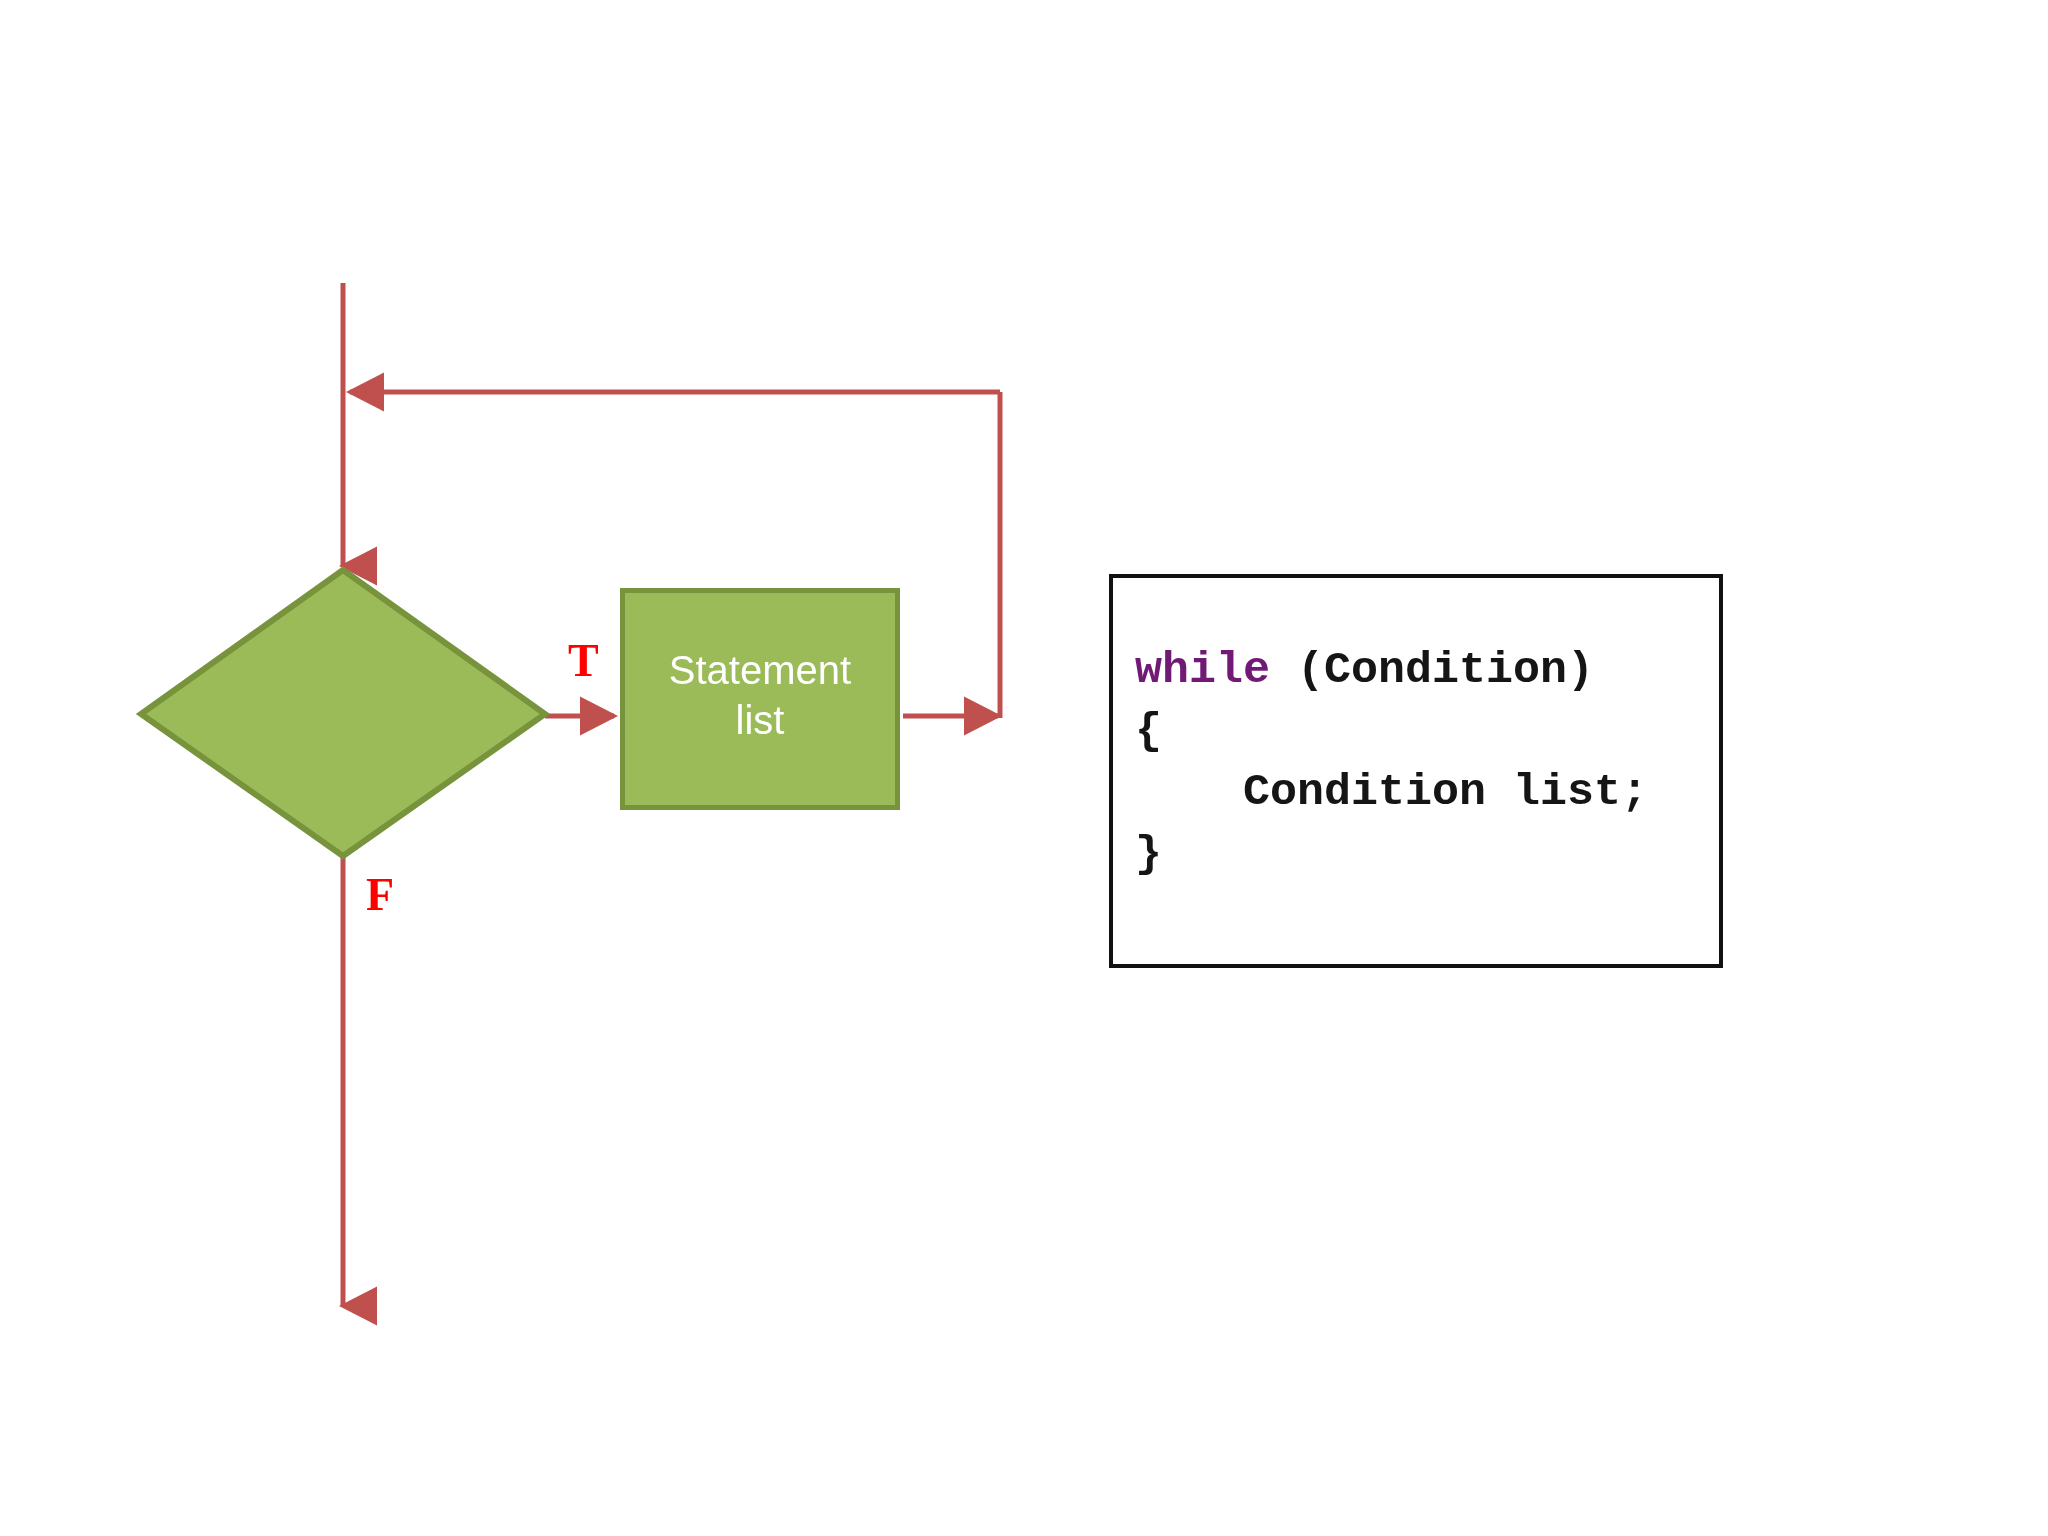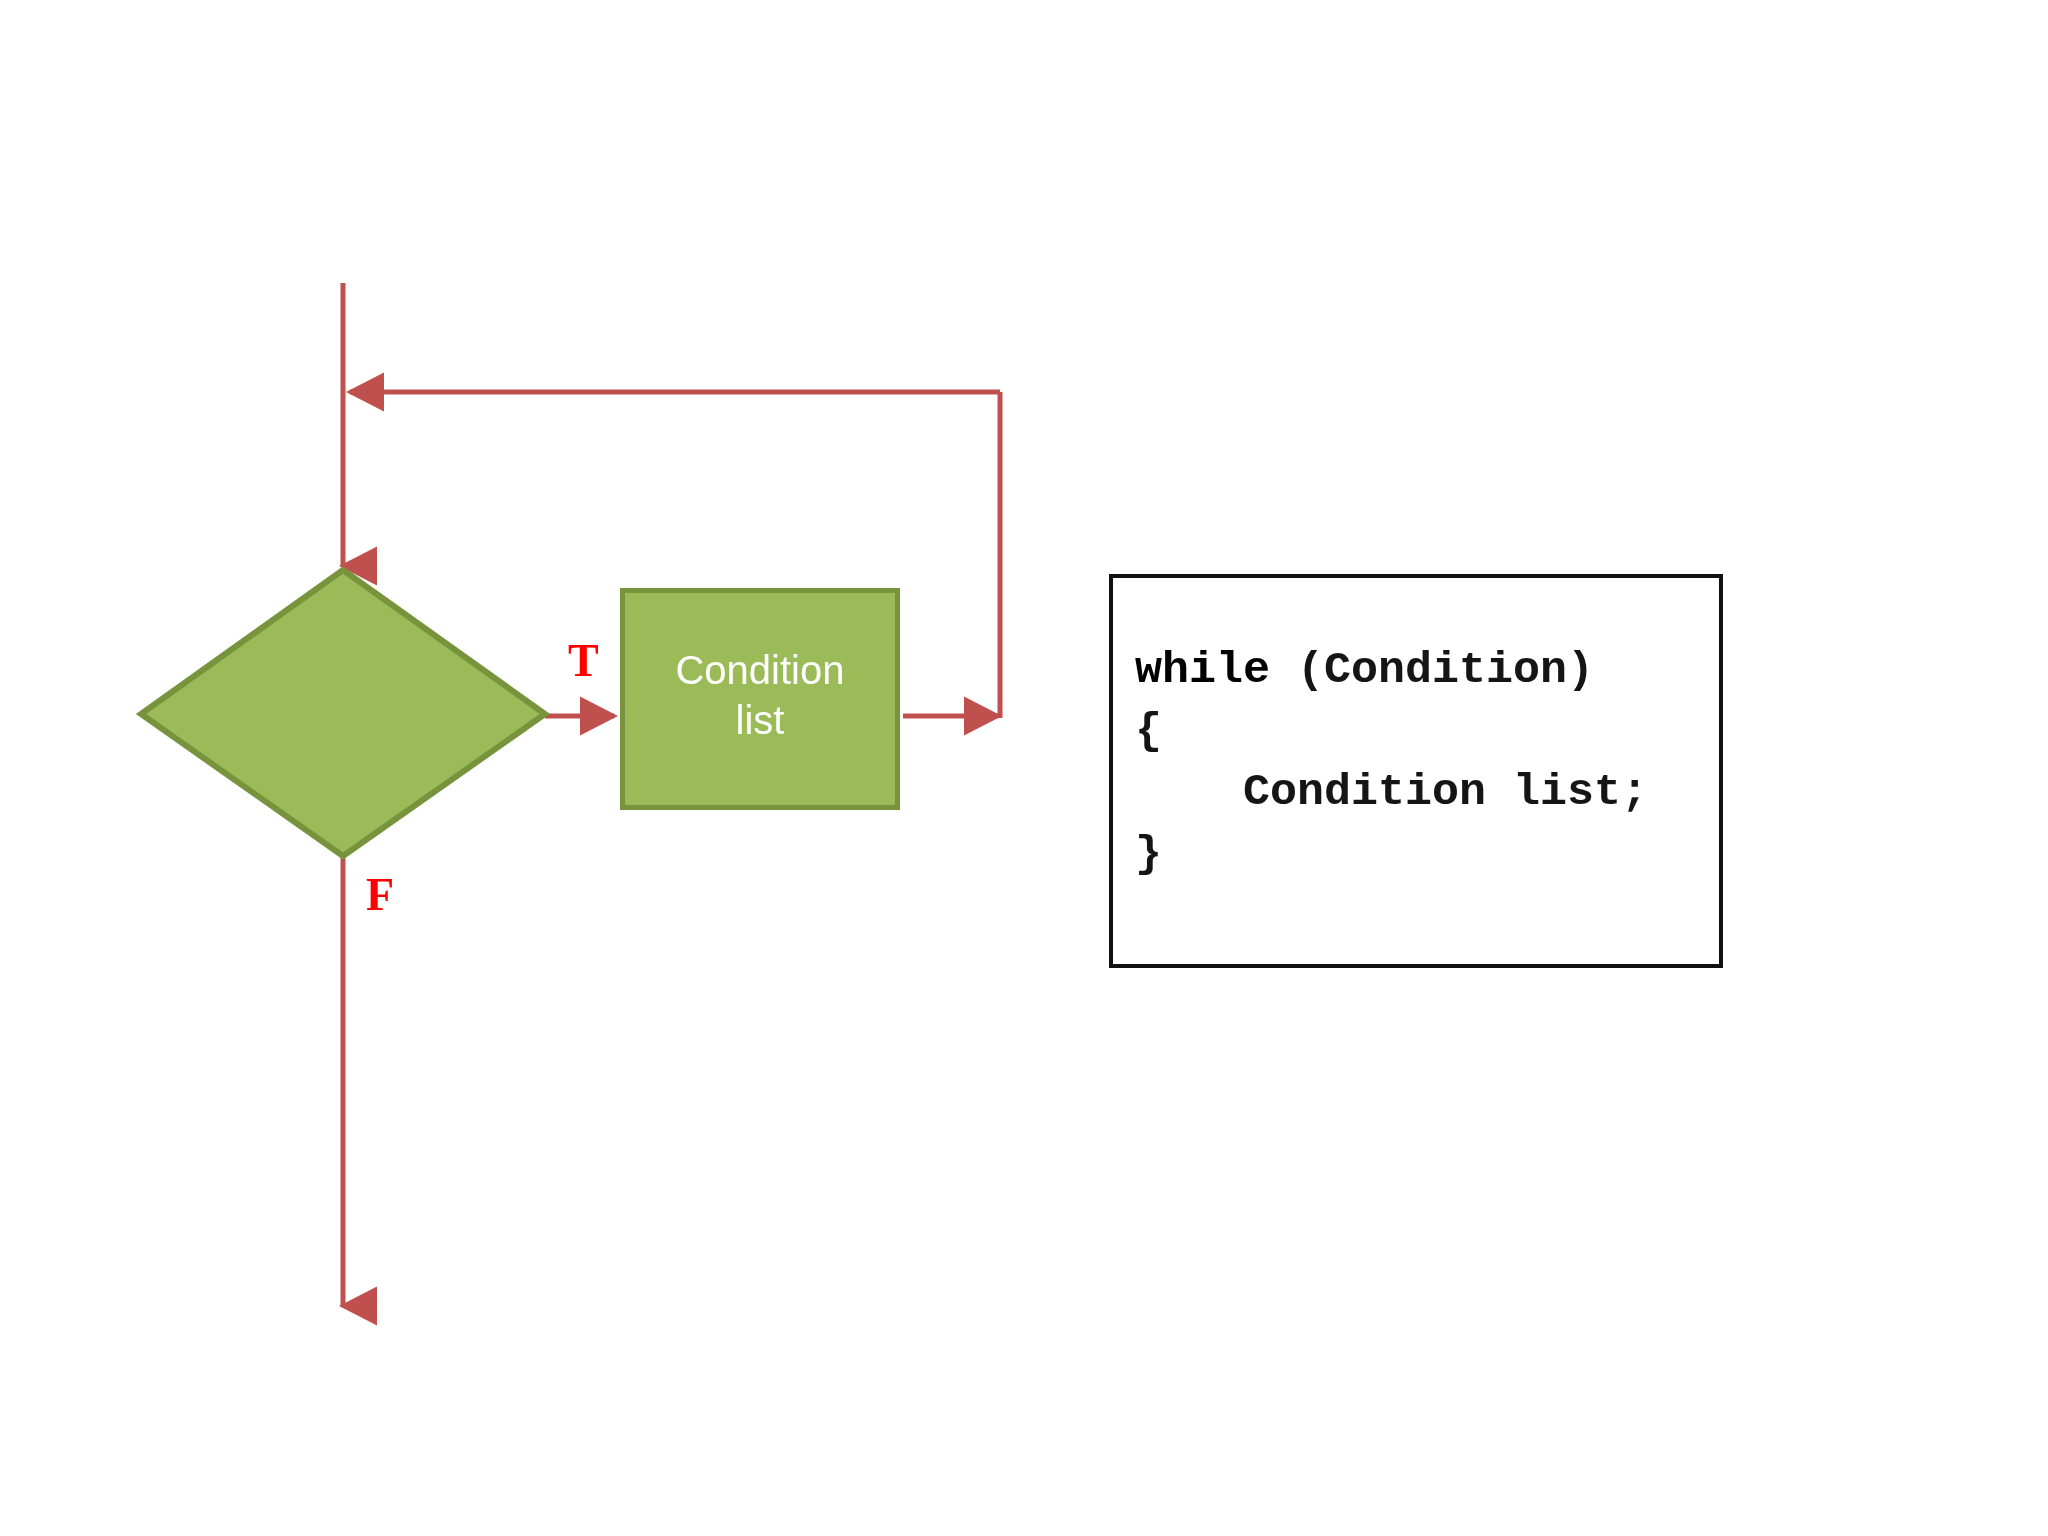--- a/index.html
+++ b/index.html
@@ -79,21 +79,21 @@
     top: 640px;
     width: 580px;
     font-family: "Liberation Mono", monospace;
     font-size: 45px;
     font-weight: bold;
     line-height: 1.36;
     color: #151515;
     white-space: pre;
   }
   .code-line { display: block; }
-  .kw { color: #000000; }
+  .kw { color: #701a75; }
 
   svg.overlay {
     position: absolute;
     left: 0;
     top: 0;
     width: 2048px;
     height: 1536px;
     pointer-events: none;
   }
 </style>
@@ -125,21 +125,21 @@
 
     <line x1="903" y1="716" x2="998" y2="716" stroke="#C0504D" stroke-width="5" marker-end="url(#ah-right)"></line>
 
     <line x1="343" y1="855" x2="343" y2="1306" stroke="#C0504D" stroke-width="5" marker-end="url(#ah-down)"></line>
 
     <polygon points="343,570 545,714 343,856 141,714" fill="#9BBB59" stroke="#77933C" stroke-width="6"></polygon>
   </svg>
 
 
   <div id="stmt-box"></div>
-  <div class="shape-label" id="stmt-label">Condition
+  <div class="shape-label" id="stmt-label">Statement
 list</div>
 
   <div class="branch-letter" id="label-true">T</div>
   <div class="branch-letter" id="label-false">F</div>
 
   <div id="code-box"></div>
   <div id="code-text"><span class="code-line"><span class="kw">while</span><span> (Condition)</span></span><span class="code-line">{</span><span class="code-line">    Condition list;</span><span class="code-line">}</span></div>
 
 </div>
 

